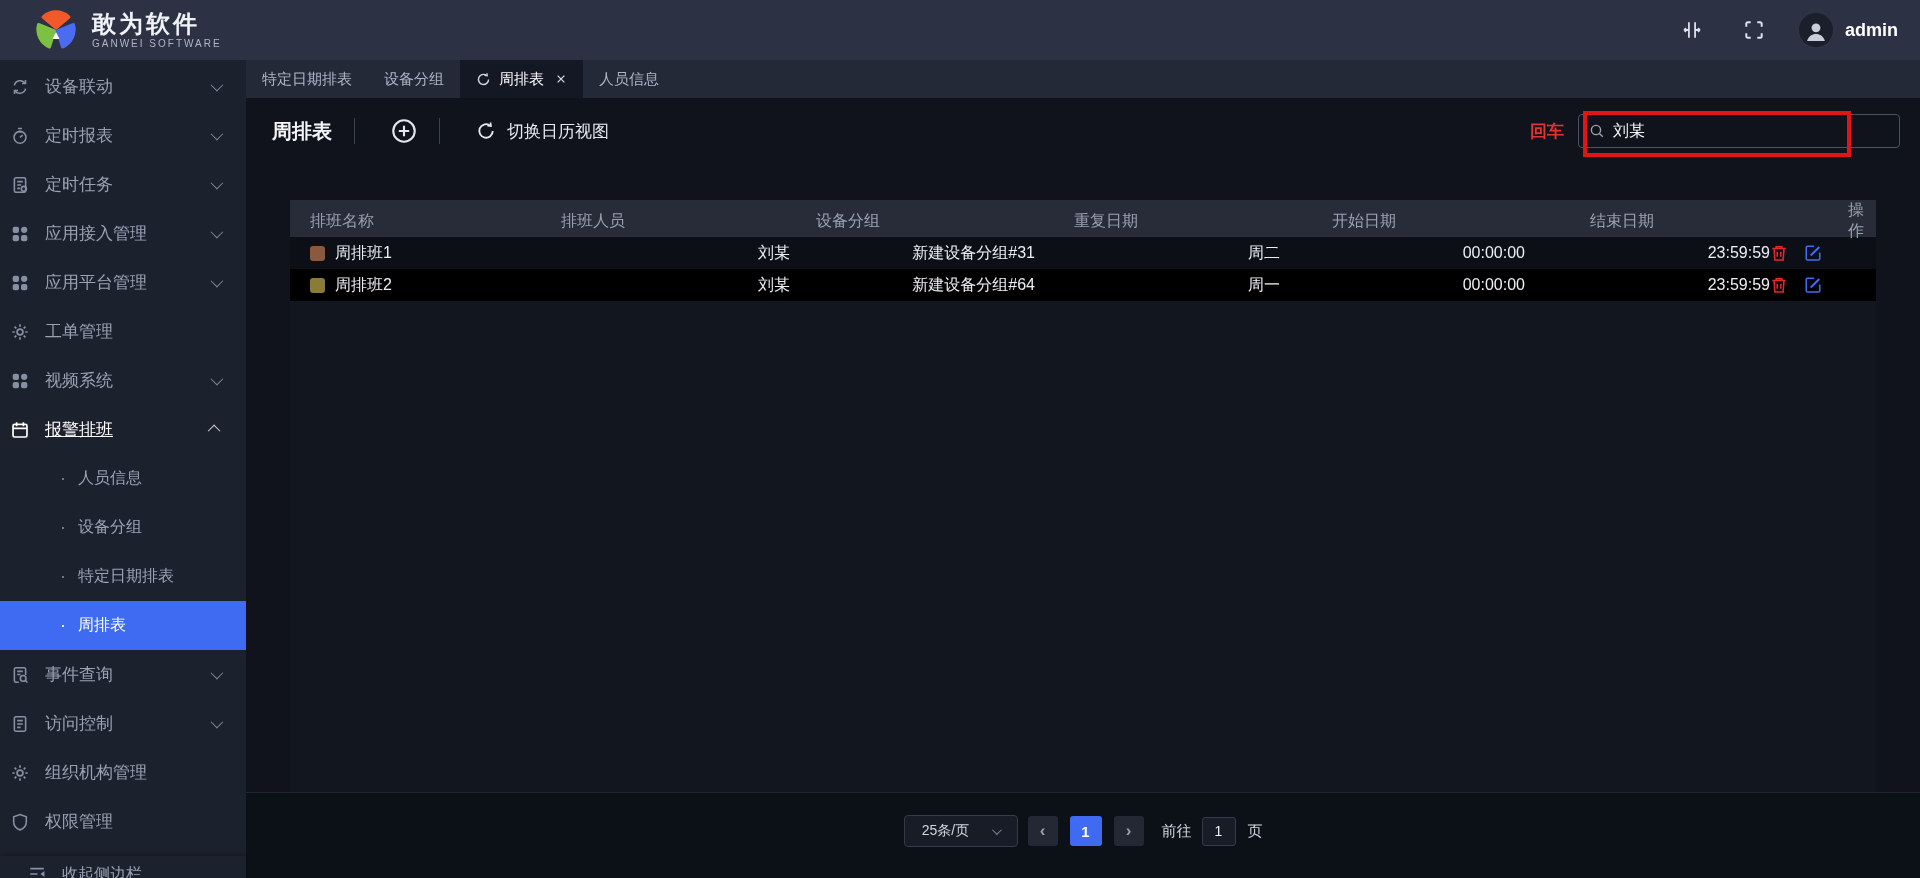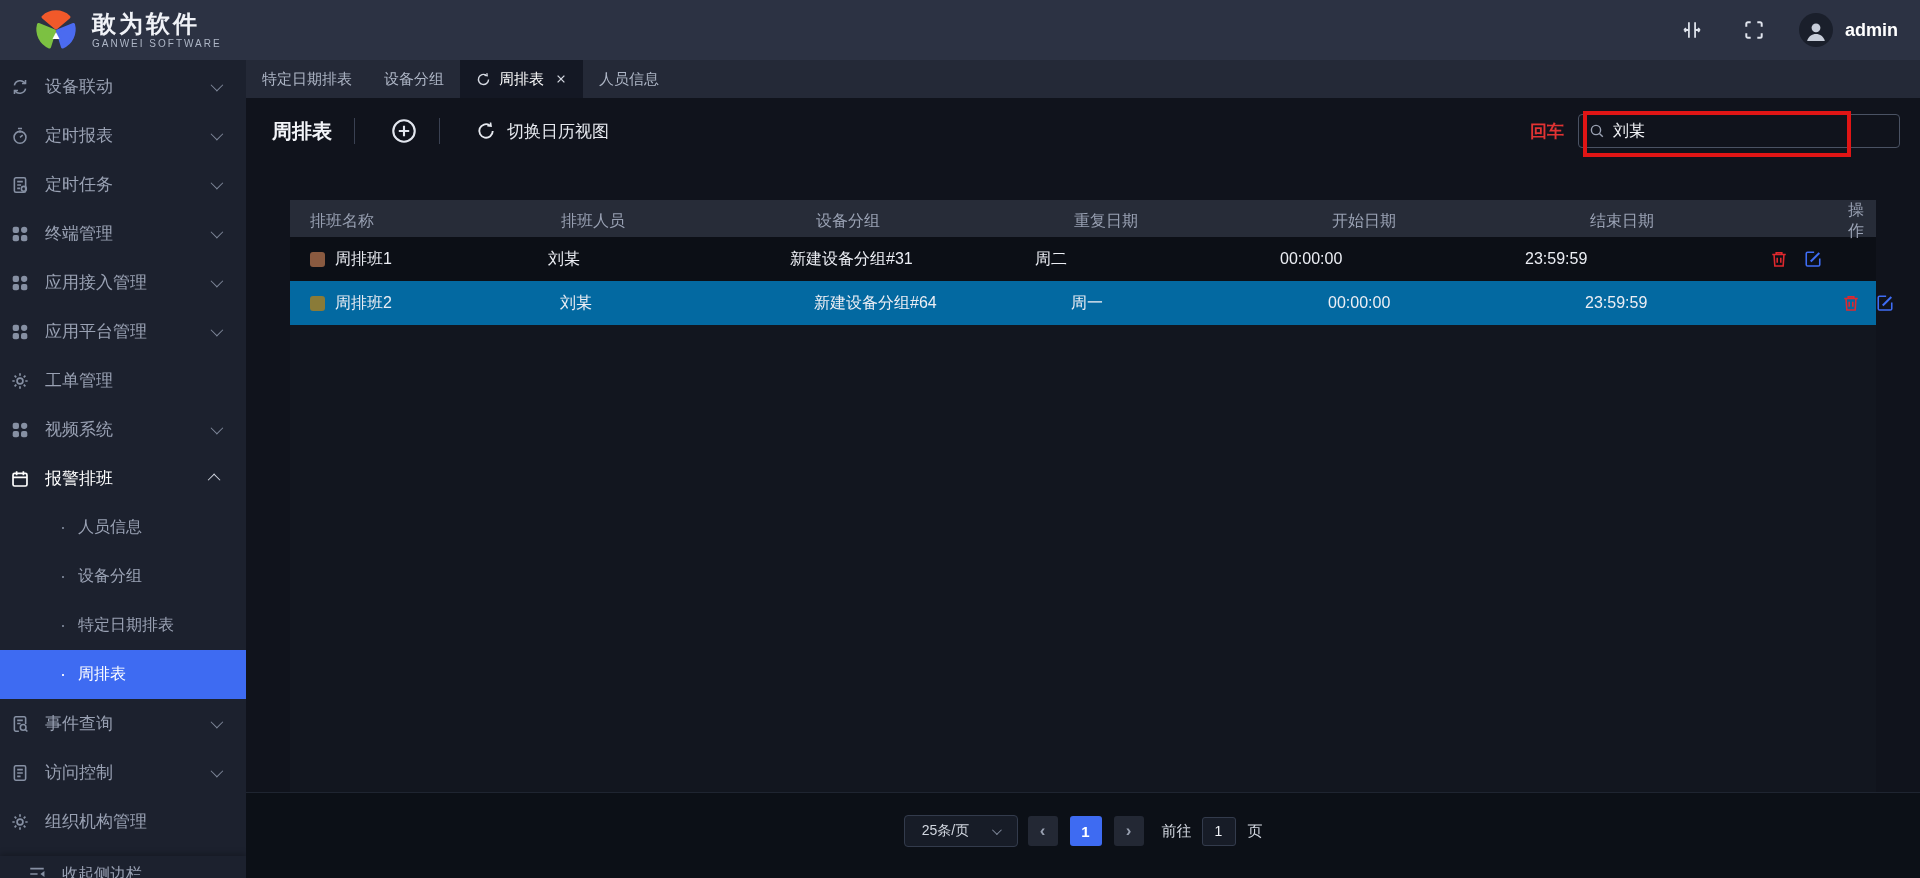--- a/index.html
+++ b/index.html
@@ -33,21 +33,21 @@
     position:absolute; left:0; top:60px; width:246px; bottom:0;
     background:#1c212e; overflow:hidden; z-index:5;
   }
   .side-list { list-style:none; padding-top:2px; }
   .side-item {
     height:49px; display:flex; align-items:center;
     padding:0 26px 0 11px; color:#99a1b3; font-size:17px; cursor:pointer;
   }
   .side-item .sicon { width:18px; height:18px; color:#8690a3; margin-right:16px; flex:0 0 auto; }
   .side-item .slabel { flex:1; white-space:nowrap; overflow:hidden; }
-  .side-item.parent-active { color:#ffffff; }
+  .side-item.parent-active { color:#ffffff;text-decoration:underline; }
   .side-item.parent-active .sicon { color:#ffffff; }
   .chev { width:9px; height:9px; border-right:1.6px solid #7e8799; border-bottom:1.6px solid #7e8799; flex:0 0 auto; }
   .chev.down { transform:rotate(45deg) translateY(-2px); }
   .chev.up   { transform:rotate(-135deg) translateY(-2px); border-color:#cfd4de; }
   .side-subitem {
     height:49px; display:flex; align-items:center;
     padding-left:60px; color:#9aa2b4; font-size:16px; cursor:pointer;
   }
   .side-subitem .bullet { width:18px; color:#7e8799; font-size:18px; }
   .side-subitem.active { background:#3e6bf2; color:#ffffff; }
@@ -93,23 +93,23 @@
     color:#f2f4f8; font-size:16px; font-family:inherit;
   }
 
   
   .table-card { position:absolute; left:44px; right:44px; top:102px; bottom:0; background:#12161f; }
   .trow {
     display:grid; grid-template-columns:238px 242px 245px 245px 245px 245px 1fr;
     align-items:center; padding-left:20px; font-size:16px;
   }
   .thead { height:37px; background:#272c38; color:#99a1b3;gap:13px; }
-  .tbody .trow { height:44px; color:#eceef4; }
+  .tbody .trow { height:32px; color:#eceef4;text-align:right; }
   .tbody .trow:nth-child(1) { background:#0c0f16; }
-  .tbody .trow:nth-child(2) { background:#0369a1;gap:12px; }
+  .tbody .trow:nth-child(2) { background:#000000; }
   .namecell { display:flex; align-items:center; gap:10px; }
   .chip { width:15px; height:15px; border-radius:3px; flex:0 0 auto; }
   .ops { display:flex; align-items:center; gap:16px; }
   .op { width:18px; height:18px; cursor:pointer; }
   .op.del { color:#e0282e; }
   .op.edit { color:#3f6df5; }
 
   
   .footer {
     position:absolute; left:246px; right:0; bottom:0; height:86px;
@@ -211,32 +211,20 @@
       </li>
       <li class="side-item">
         <span class="sicon">
           <svg viewBox="0 0 16 16" fill="none" stroke="currentColor" stroke-width="1.4">
             <rect x="3" y="1.6" width="10" height="12.8" rx="1.4"></rect>
             <path d="M5.5 5h5M5.5 8h3.5M5.5 11h2.5"></path>
             <circle cx="11.4" cy="11.4" r="2.2"></circle>
           </svg>
         </span>
         <span class="slabel">定时任务</span>
-        <span class="chev down"></span>
-      </li>
-      <li class="side-item">
-        <span class="sicon">
-          <svg viewBox="0 0 16 16" fill="currentColor">
-            <rect x="1.5" y="1.5" width="5.6" height="5.6" rx="1.8"></rect>
-            <rect x="8.9" y="1.5" width="5.6" height="5.6" rx="2.8"></rect>
-            <rect x="1.5" y="8.9" width="5.6" height="5.6" rx="1.8"></rect>
-            <rect x="8.9" y="8.9" width="5.6" height="5.6" rx="1.8"></rect>
-          </svg>
-        </span>
-        <span class="slabel">终端管理</span>
         <span class="chev down"></span>
       </li>
       <li class="side-item">
         <span class="sicon">
           <svg viewBox="0 0 16 16" fill="currentColor">
             <rect x="1.5" y="1.5" width="5.6" height="5.6" rx="1.8"></rect>
             <rect x="8.9" y="1.5" width="5.6" height="5.6" rx="2.8"></rect>
             <rect x="1.5" y="8.9" width="5.6" height="5.6" rx="1.8"></rect>
             <rect x="8.9" y="8.9" width="5.6" height="5.6" rx="1.8"></rect>
           </svg>

